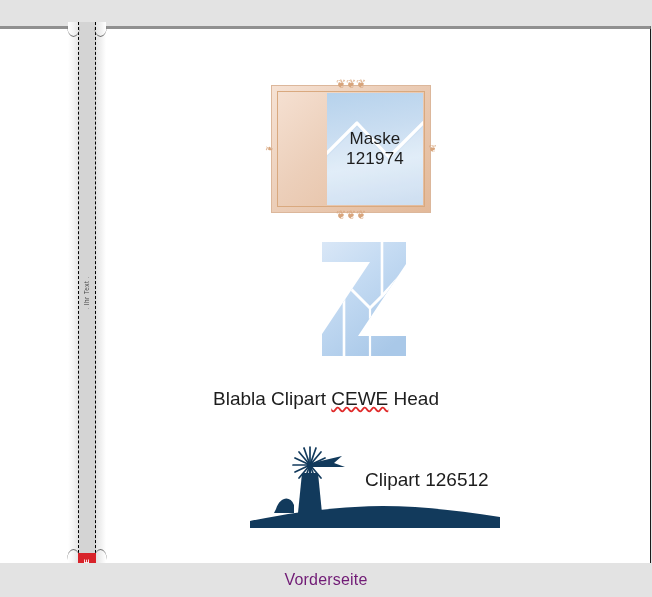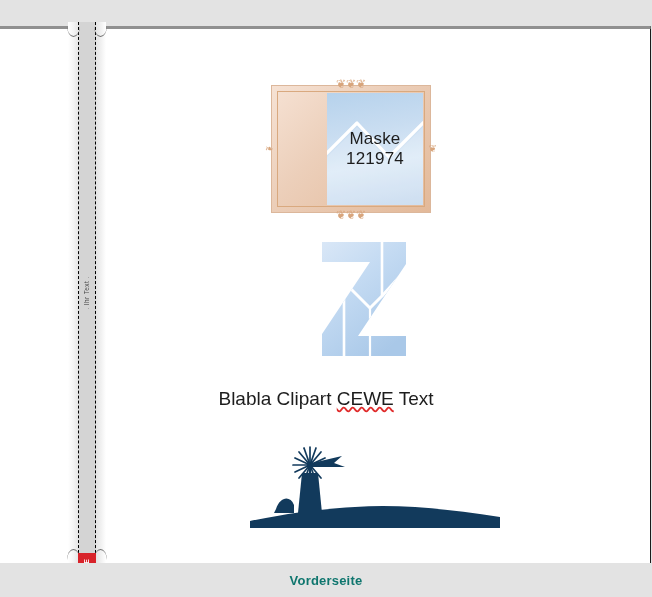--- a/index.html
+++ b/index.html
@@ -169,21 +169,21 @@
   }
 
   
   #bottom-bar{
     position:absolute;
     left:0;top:563px;width:652px;height:34px;
     background:#e3e3e3;
     display:flex;align-items:center;justify-content:center;
   }
   #bottom-caption{
-    font-size:13px;color:#0f766e;letter-spacing:.2px;font-weight:bold;
+    font-size:16px;color:#701a75;letter-spacing:.2px;
   }
 </style>
 </head>
 <body>
 
 <div id="page-area"></div>
 <div id="page-top-shadow"></div>
 
 <div id="spine">
   <div id="spine-band"></div>
@@ -242,21 +242,21 @@
 
       <path d="M -10 78 L 26 42 L 52 68 L 64 56 L 84 34 L 110 60" fill="none" stroke="#ffffff" stroke-width="3" stroke-linejoin="round"></path>
       <path d="M 26 42 L 26 130" stroke="#ffffff" stroke-width="2.6"></path>
       <path d="M 64 -10 L 64 56" stroke="#ffffff" stroke-width="2.6"></path>
       <path d="M 52 68 L 52 130" stroke="#ffffff" stroke-width="2.2"></path>
     </g>
   </svg>
 </div>
 
 <div id="textfield">
-  <span>Blabla Clipart </span><span class="spellerr">CEWE</span><span> Text</span>
+  <span>Blabla Clipart </span><span class="spellerr">CEWE</span><span> Head</span>
 </div>
 
 <div id="clipart">
   <svg width="250" height="85" viewBox="0 0 250 85">
     <g fill="#123a5c" stroke="#123a5c">
 
       <path d="M 0 78 C 40 70 70 66 105 64 C 150 61 200 66 250 74 L 250 85 L 0 85 Z" stroke="none"></path>
 
       <path d="M 52 30 L 68 30 L 72 70 L 48 70 Z" stroke="none"></path>
 
@@ -278,17 +278,18 @@
         <line x1="60" y1="22" x2="45" y2="29"></line>
         <line x1="60" y1="22" x2="49" y2="35"></line>
         <line x1="60" y1="22" x2="54" y2="38"></line>
         <line x1="60" y1="22" x2="66" y2="38"></line>
         <line x1="60" y1="22" x2="71" y2="35"></line>
       </g>
 
       <path d="M 62 20 L 92 13 L 84 20 L 95 24 L 62 24 Z" stroke="none"></path>
     </g>
   </svg>
+  <div id="clipart-label">Clipart 126512</div>
 </div>
 
 <div id="bottom-bar">
   <span id="bottom-caption">Vorderseite</span>
 </div>
 
 </body></html>

